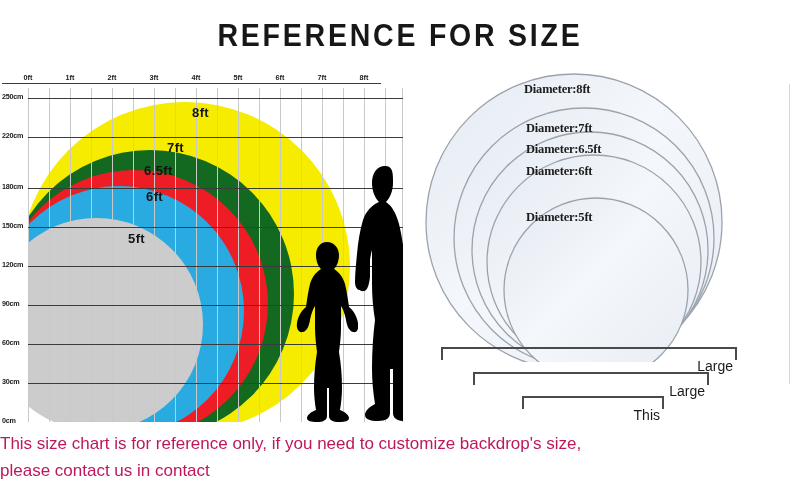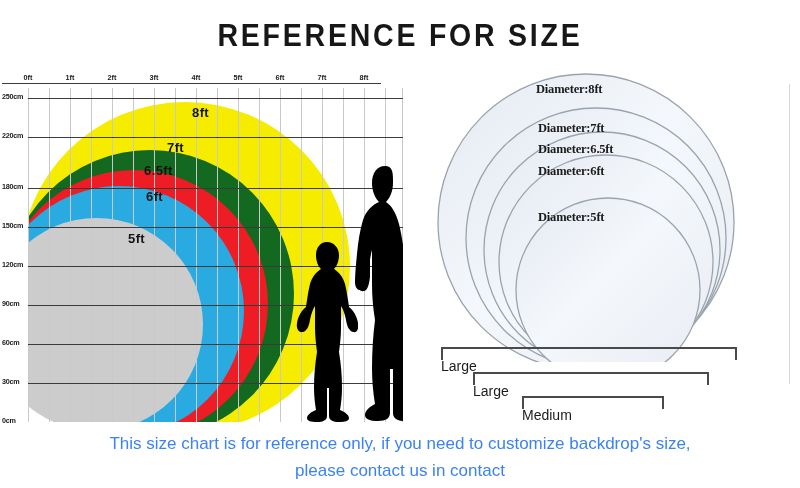--- a/index.html
+++ b/index.html
@@ -104,21 +104,21 @@
     white-space: nowrap;
     letter-spacing: 0.4px;
   }
 
   
   .silhouette { position: absolute; }
 
   
   #right-panel {
     position: absolute;
-    left: 420px;
+    left: 408px;
     top: 62px;
     width: 372px;
     height: 360px;
     text-align: center;
   }
   .disc-label {
     position: absolute;
     font-family: "Liberation Serif", serif;
     font-size: 12.5px;
     font-weight: bold;
@@ -132,43 +132,42 @@
     position: absolute;
     border-left: 2px solid #4a4a4a;
     border-right: 2px solid #4a4a4a;
     border-top: 2px solid #4a4a4a;
     height: 11px;
   }
   .bracket-label {
     position: absolute;
     font-size: 14px;
     color: #1b1b1b;
-    text-align: left;
+    text-align: right;
     white-space: nowrap;
   }
 
   
   #right-edge {
     position: absolute;
     left: 789px;
     top: 84px;
     width: 1px;
     height: 300px;
     background: #d7d7d7;
   }
 
   
   #caption {
     position: absolute;
     left: 0;
     top: 430px;
     width: 800px;
-    text-align: center;
     font-size: 17px;
-    color: #3b82f6;
+    color: #be185d;
     line-height: 27px;
   }
   .cap-line { display: block; }
 </style>
 </head>
 <body>
 
 <div id="page">
 
   <div id="title">REFERENCE FOR SIZE</div>
@@ -293,21 +292,21 @@
     <div class="disc-label" style="left:118px; top:148px;">Diameter:5ft</div>
   </div>
 
   <div class="bracket" style="left:441px; top:347px; width:292px;"></div>
   <div class="bracket-label" style="left:441px; top:358px; width:292px;">Large</div>
 
   <div class="bracket" style="left:473px; top:372px; width:232px;"></div>
   <div class="bracket-label" style="left:473px; top:383px; width:232px;">Large</div>
 
   <div class="bracket" style="left:522px; top:396px; width:138px;"></div>
-  <div class="bracket-label" style="left:522px; top:407px; width:138px;">Medium</div>
+  <div class="bracket-label" style="left:522px; top:407px; width:138px;">This</div>
 
   <div id="right-edge"></div>
 
   <div id="caption">
     <span class="cap-line">This size chart is for reference only, if you need to customize backdrop's size,</span>
     <span class="cap-line">please contact us in contact</span>
   </div>
 
 </div>
 

